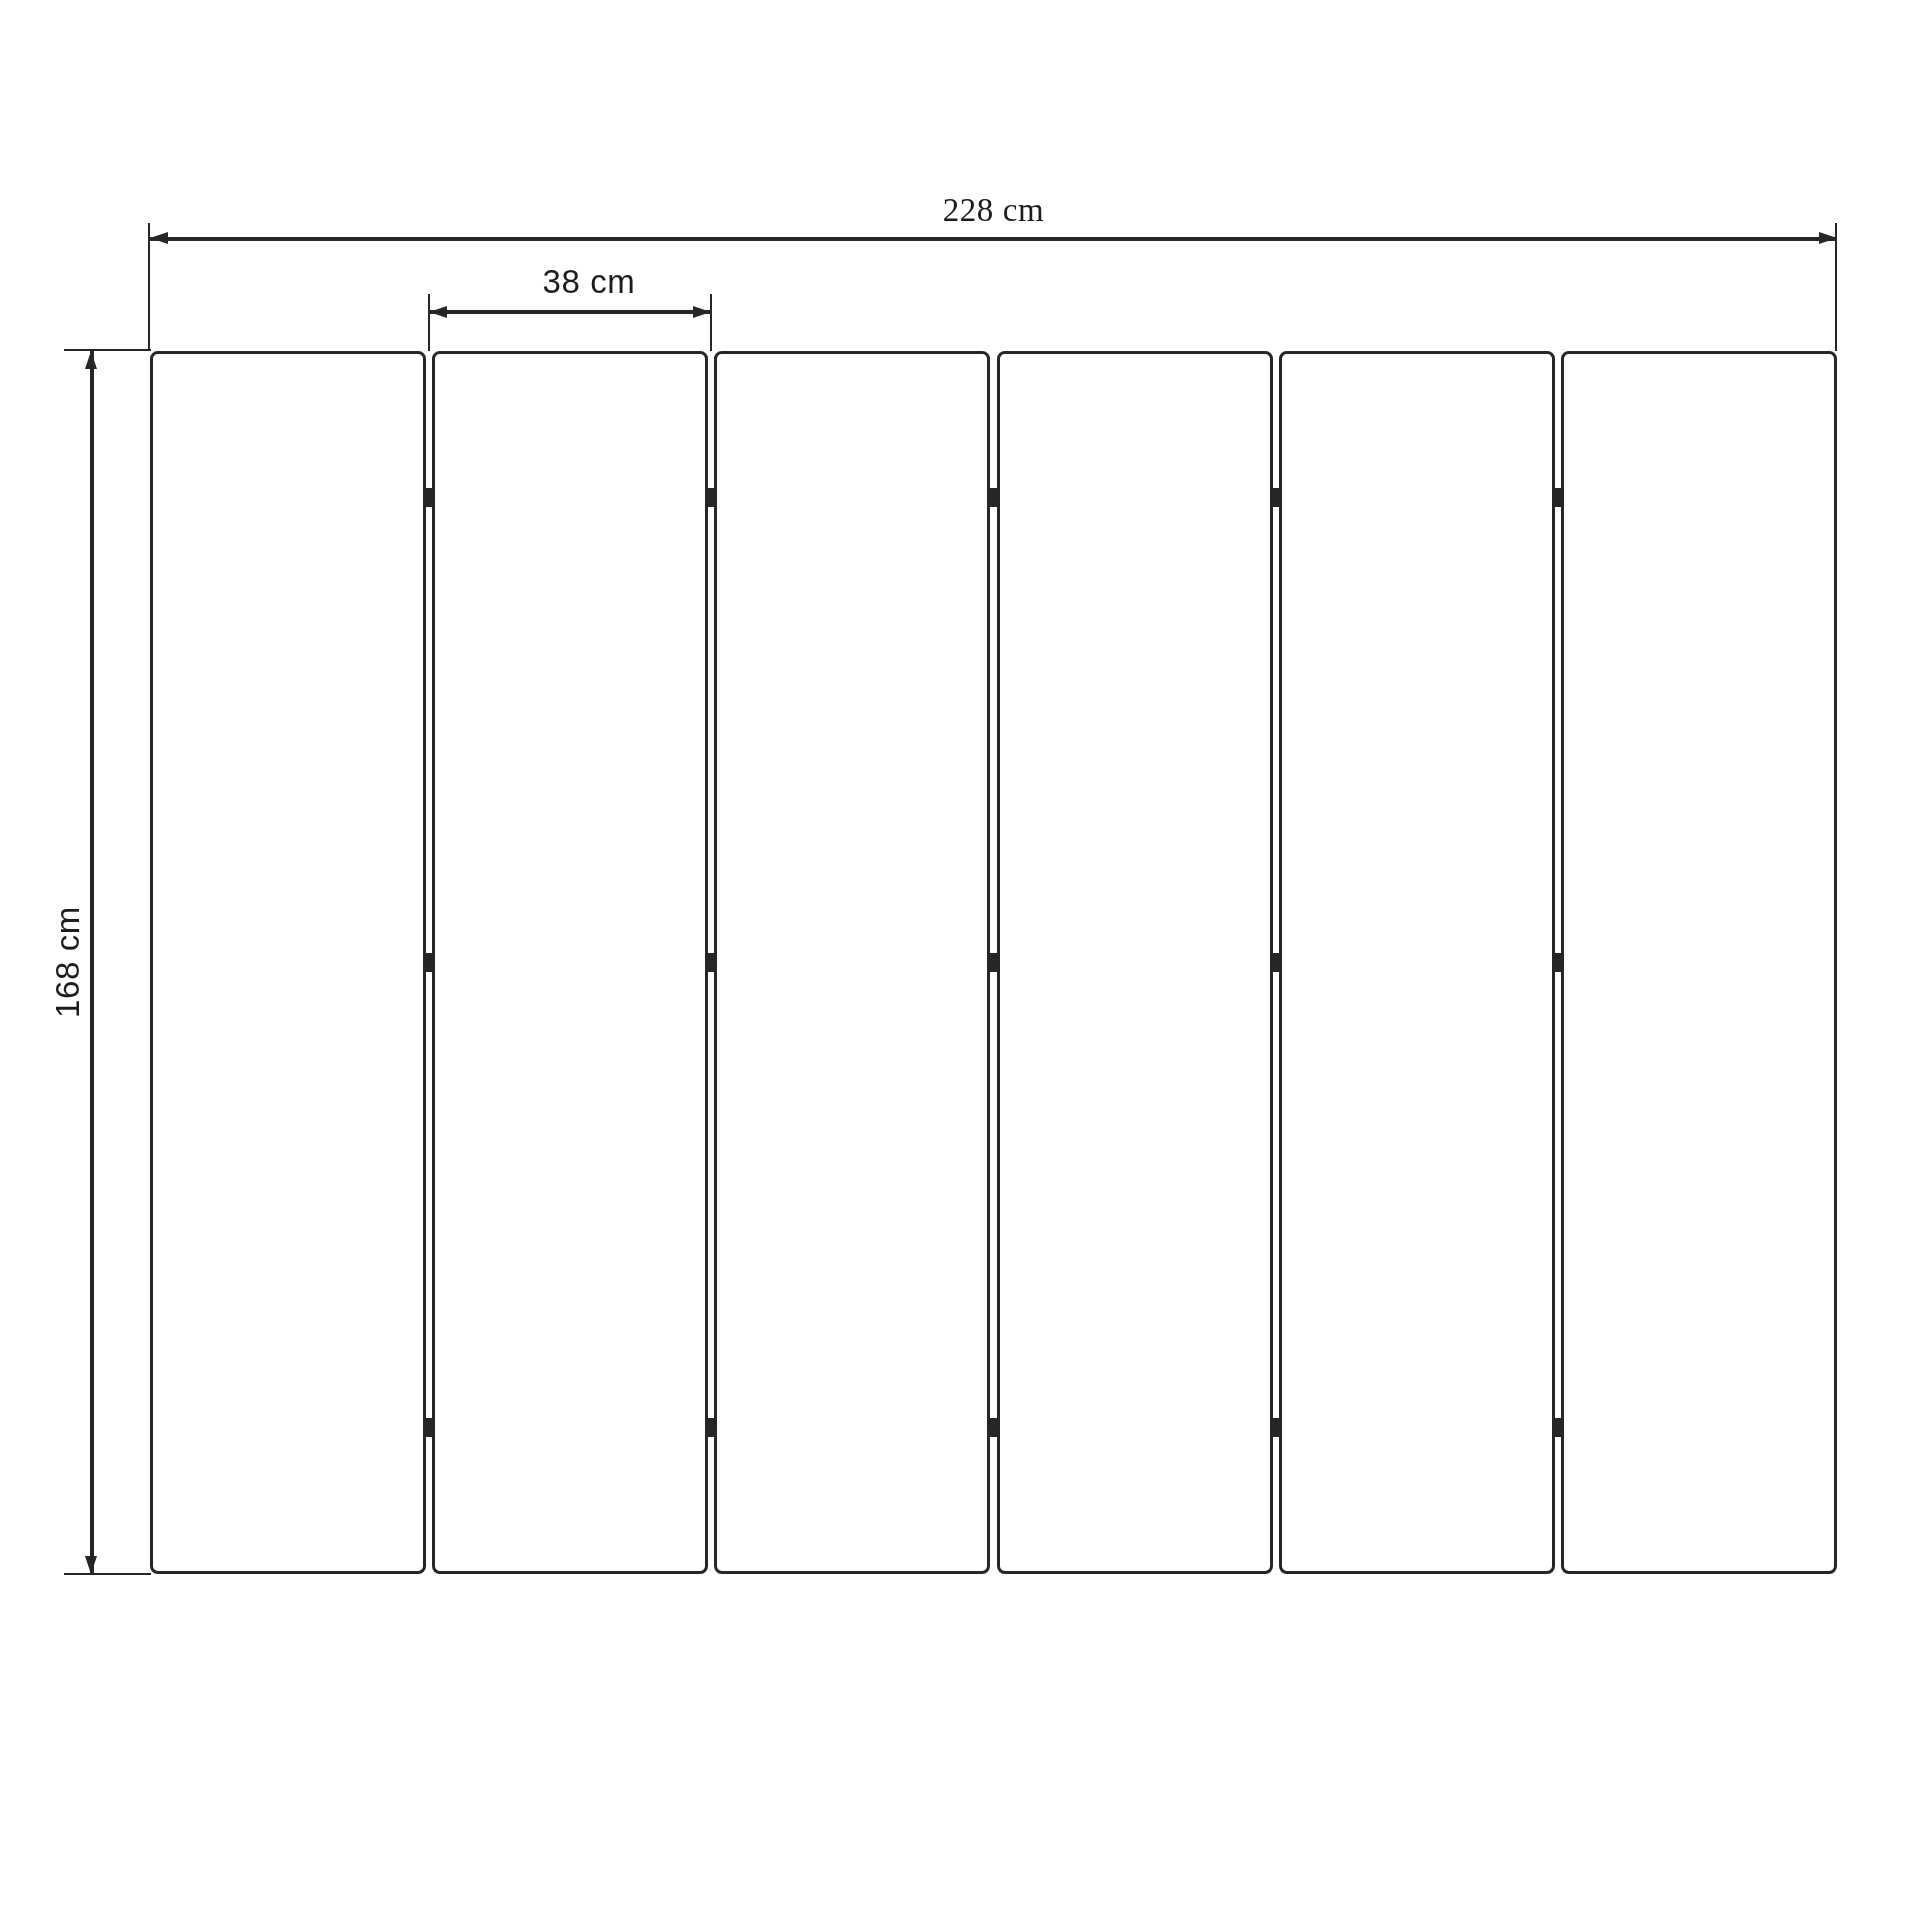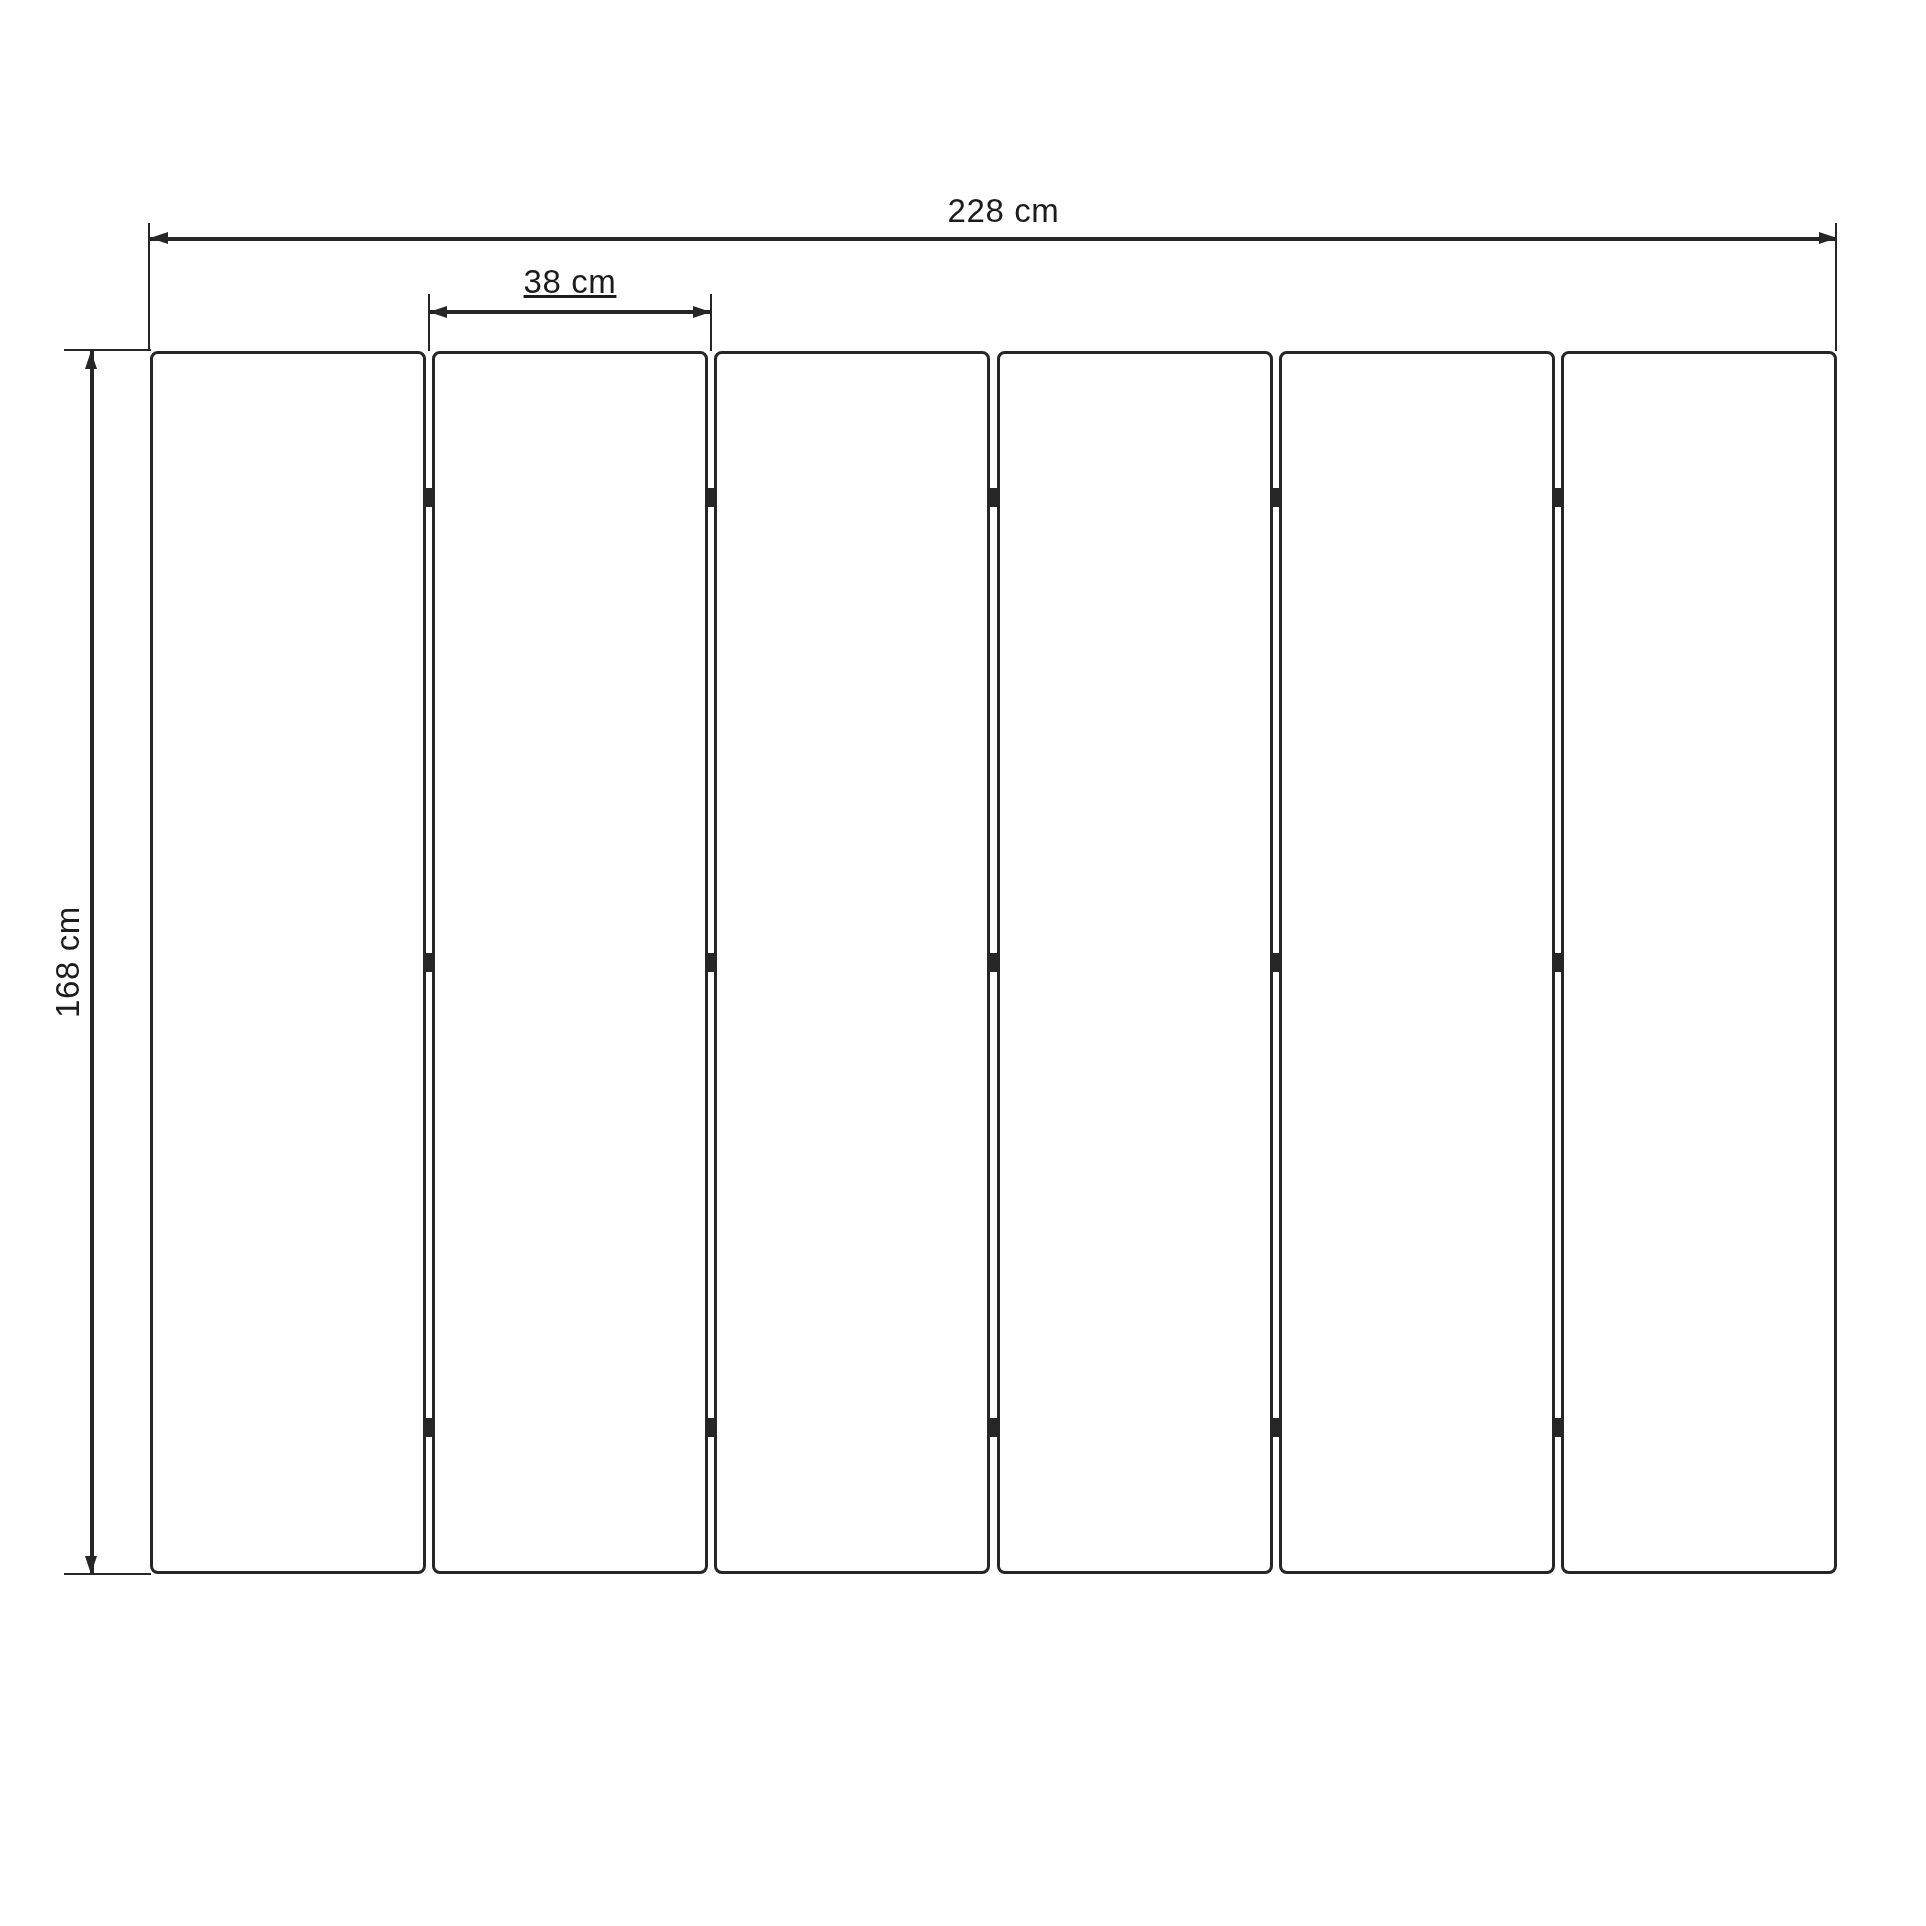--- a/index.html
+++ b/index.html
@@ -71,29 +71,29 @@
     border-right:6.4px solid transparent;
     border-top:18px solid var(--line);
   }
 
   
   #dim-total .line{left:150px;top:237px;width:1687px;}
   #dim-total .arrow.left{left:150px;top:232px;}
   #dim-total .arrow.right{left:1819px;top:232px;}
   #dim-total .ext-a{left:148px;top:223px;height:128px;}
   #dim-total .ext-b{left:1835px;top:223px;height:128px;}
-  #dim-total .dim-label{left:160px;top:191px;width:1687px;}
+  #dim-total .dim-label{left:150px;top:191px;width:1687px;font-family:Liberation Serif, serif;}
 
   
   #dim-panel .line{left:429px;top:310px;width:282px;}
   #dim-panel .arrow.left{left:429px;top:306px;}
   #dim-panel .arrow.right{left:693px;top:306px;}
   #dim-panel .ext-a{left:428px;top:294px;height:57px;}
   #dim-panel .ext-b{left:710px;top:294px;height:57px;}
-  #dim-panel .dim-label{left:429px;top:262px;width:282px;text-decoration:underline;}
+  #dim-panel .dim-label{left:448px;top:262px;width:282px;}
 
   
   #dim-height .line{left:90px;top:351px;height:1223px;}
   #dim-height .arrow.up{left:85px;top:351px;}
   #dim-height .arrow.down{left:85px;top:1556px;}
   #dim-height .ext-a{left:64px;top:349px;width:87px;}
   #dim-height .ext-b{left:64px;top:1573px;width:87px;}
   #dim-height .dim-label{
     left:67px;top:962px;width:0;height:0;
     display:flex;align-items:center;justify-content:center;

